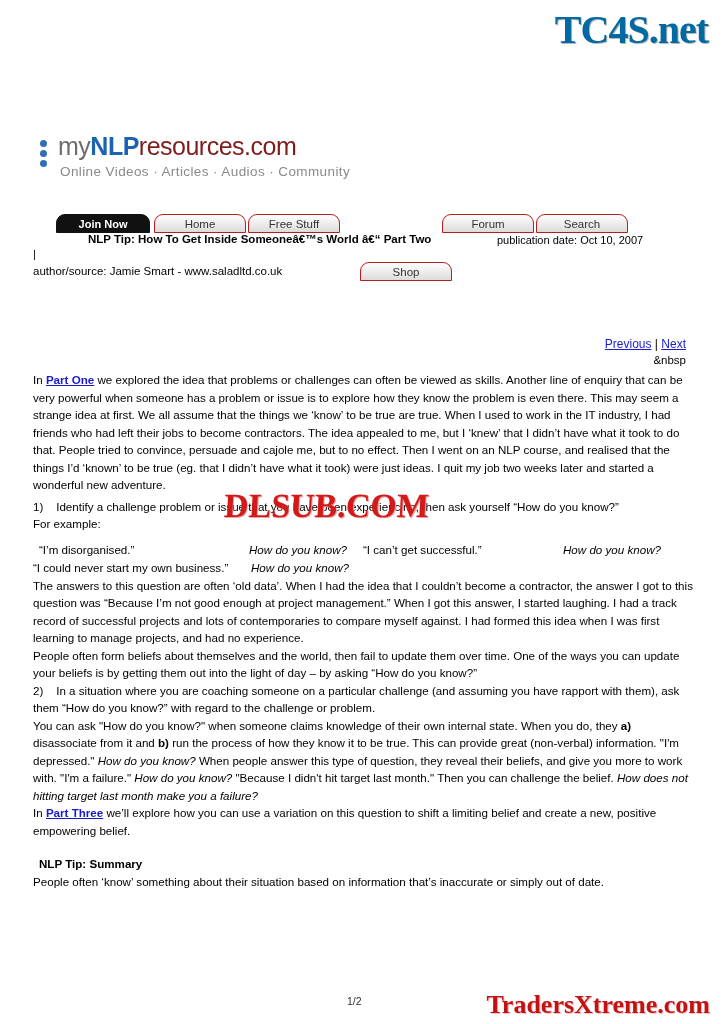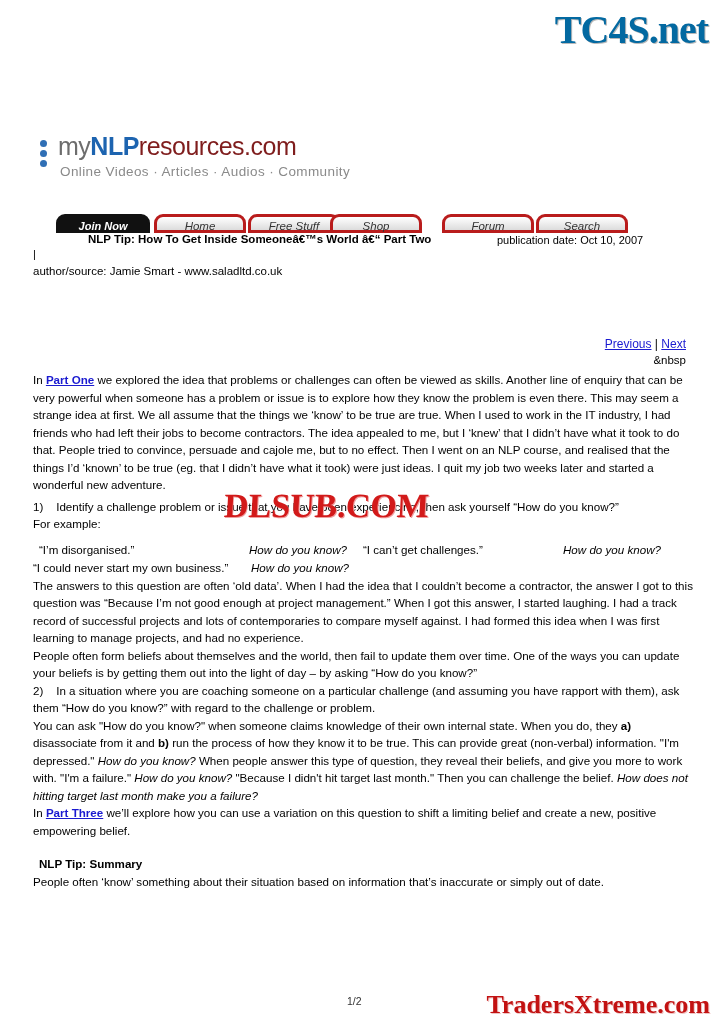--- a/index.html
+++ b/index.html
@@ -124,25 +124,24 @@
     height: 20px;
   }
   .navbtn {
     position: absolute;
     top: 0;
     height: 19px;
     line-height: 19px;
     text-align: center;
     font-size: 11.5px;
     color: #333;
-    border: 3px solid #b91c1c;
+    border: 1px solid #b91c1c;
     border-radius: 9px 9px 0 0;
     background: linear-gradient(#ffffff,#dcdcdc);
     box-sizing: border-box;
-    font-style: italic;
   }
   .navbtn.join {
     background: #111111;
     color: #ffffff;
     font-weight: bold;
     font-size: 11px;
     border-color: #111;
   }
 
   
@@ -278,21 +277,21 @@
         <span class="my">my</span><span class="nlp">NLP</span><span class="res">resources.com</span>
       </div>
       <div class="logo-sub">Online Videos · Articles · Audios · Community</div>
     </div>
   </div>
 
   <div class="nav">
     <div class="navbtn join" style="left:0px;width:94px;">Join Now</div>
     <div class="navbtn" style="left:98px;width:92px;">Home</div>
     <div class="navbtn" style="left:192px;width:92px;">Free Stuff</div>
-    <div class="navbtn" style="left:274px;width:92px;">Shop</div>
+    <div class="navbtn" style="left:304px;width:92px;margin-top:48px;">Shop</div>
     <div class="navbtn" style="left:386px;width:92px;">Forum</div>
     <div class="navbtn" style="left:480px;width:92px;">Search</div>
   </div>
 
   <div class="art-title">NLP Tip: How To Get Inside Someoneâ€™s World â€“ Part Two</div>
   <div class="art-date">publication date: Oct 10, 2007</div>
   <div class="pipe">|</div>
   <div class="author">author/source: Jamie Smart - www.saladltd.co.uk</div>
 
   <div class="pnav">
@@ -308,21 +307,21 @@
 
 
     <p style="margin-top:4px;"><span>1)</span>&nbsp;&nbsp;&nbsp;&nbsp;<span>Identify a challenge problem or issue that you have been experiencing, then ask yourself “How do you know?”</span></p>
 
     <p> For example:</p>
 
     <div class="examples">
       <div class="ex-row" style="height:24px;">
         <span style="left:6px;top:6px;">“I’m disorganised.”</span>
         <span class="ital" style="left:216px;top:6px;">How do you know?</span>
-        <span style="left:330px;top:6px;">“I can’t get challenges.”</span>
+        <span style="left:330px;top:6px;">“I can’t get successful.”</span>
         <span class="ital" style="left:530px;top:6px;">How do you know?</span>
       </div>
       <div class="ex-row">
         <span style="left:0px;">“I could never start my own business.”</span>
         <span class="ital" style="left:218px;">How do you know?</span>
       </div>
     </div>
 
     <p style="margin-top:1px;"> The answers to this question are often ‘old data’. When I had the idea that I couldn’t become a contractor, the answer I got to this question was “Because I’m not good enough at project management.” When I got this answer, I started laughing. I had a track record of successful projects and lots of contemporaries to compare myself against. I had formed this idea when I was first learning to manage projects, and had no experience.</p>
 

